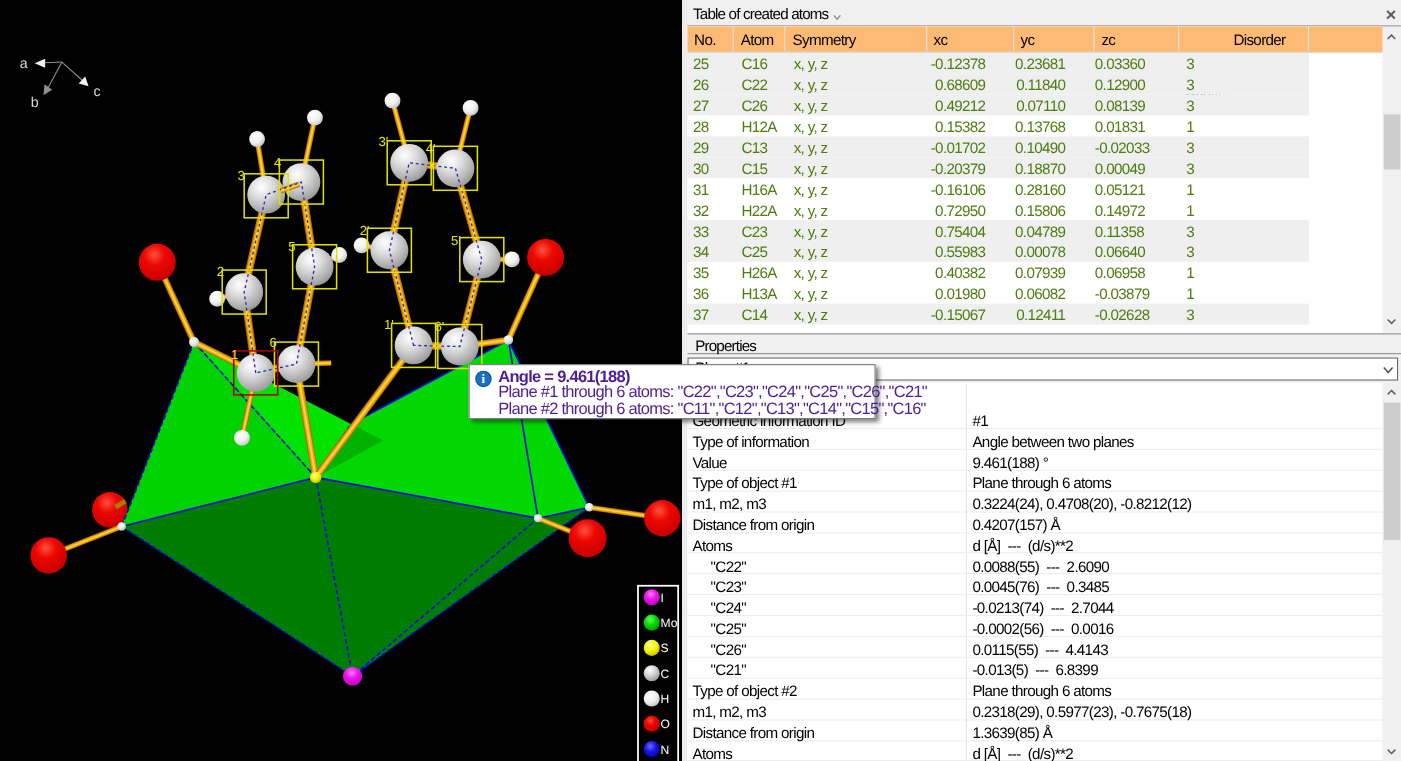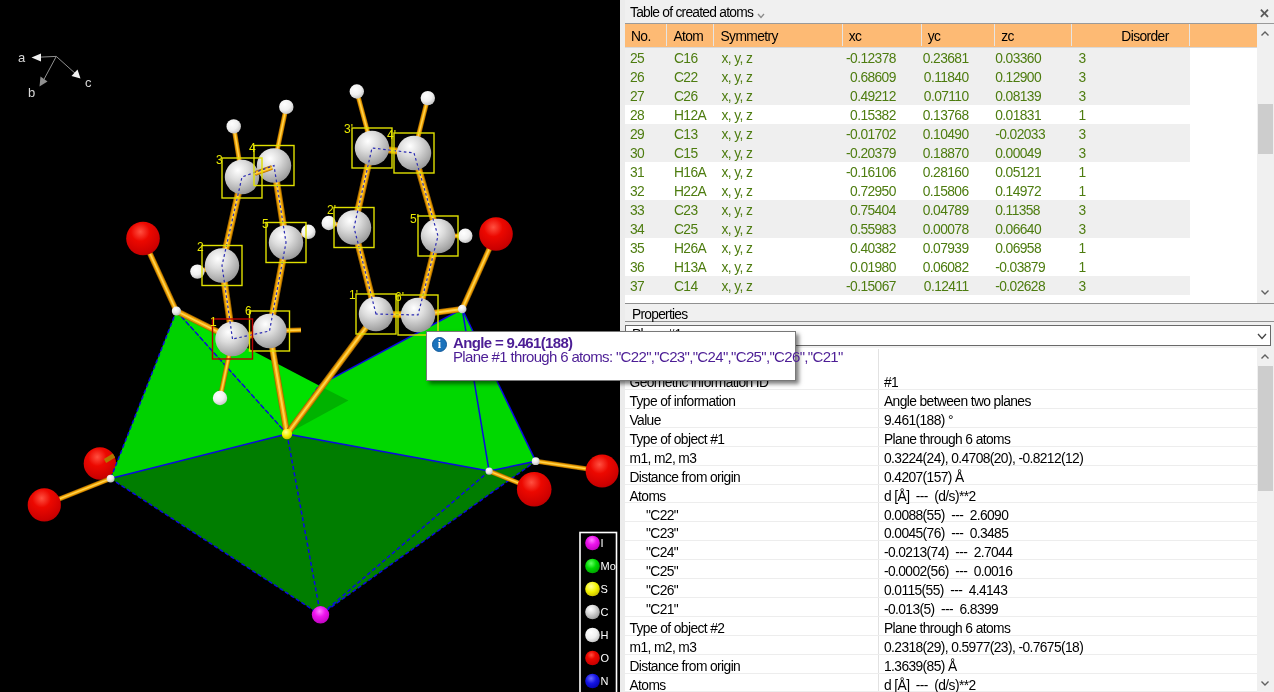--- a/index.html
+++ b/index.html
@@ -563,13 +563,14 @@
     <div class="thumb" style="top:18px;height:125px;"></div>
     <svg class="arr" style="top:330px;" viewBox="0 0 10 10">
         <path d="M1.5 3.5 L5 7 L8.5 3.5" fill="none" stroke="#606060" stroke-width="1.4"></path>
       </svg>
   </div>
 </div>
 <div id="tooltip">
   <div id="ticon">i</div>
   <div class="tl" style="top:1.5px;font-weight:bold;">Angle = 9.461(188)</div>
   <div class="tl" style="top:16px;">Plane #1 through 6 atoms: "C22","C23","C24","C25","C26","C21"</div>
+  <div class="tl" style="top:30.5px;">Plane #2 through 6 atoms: "C11","C12","C13","C14","C15","C16"</div>
 </div>
 
 </body></html>

